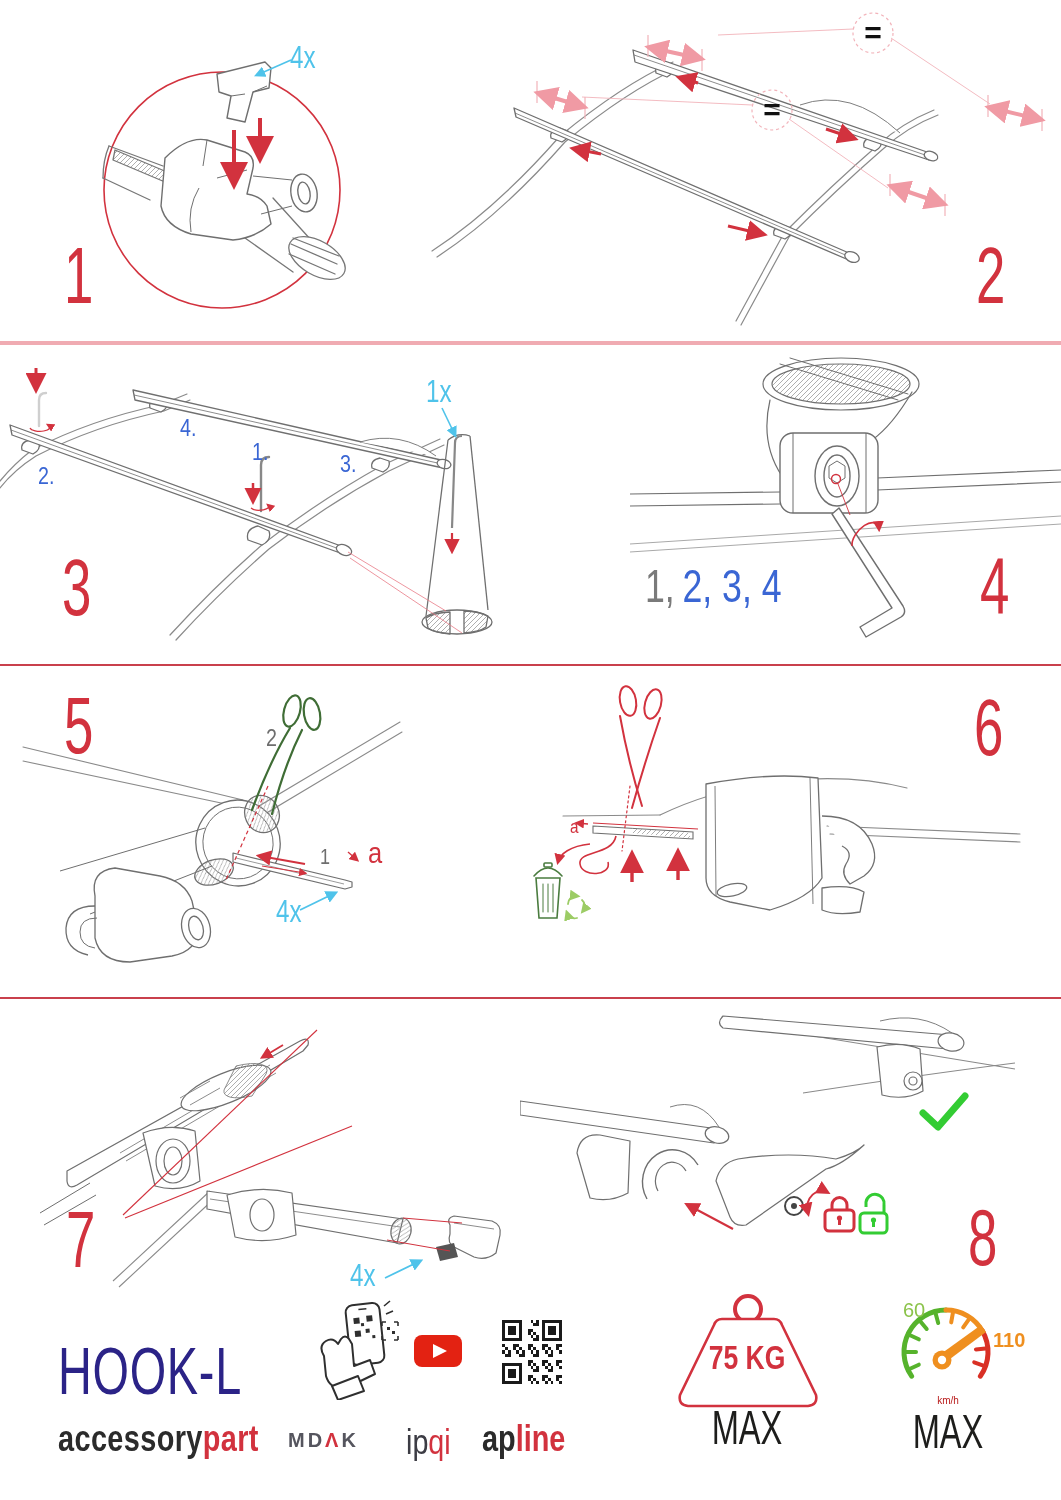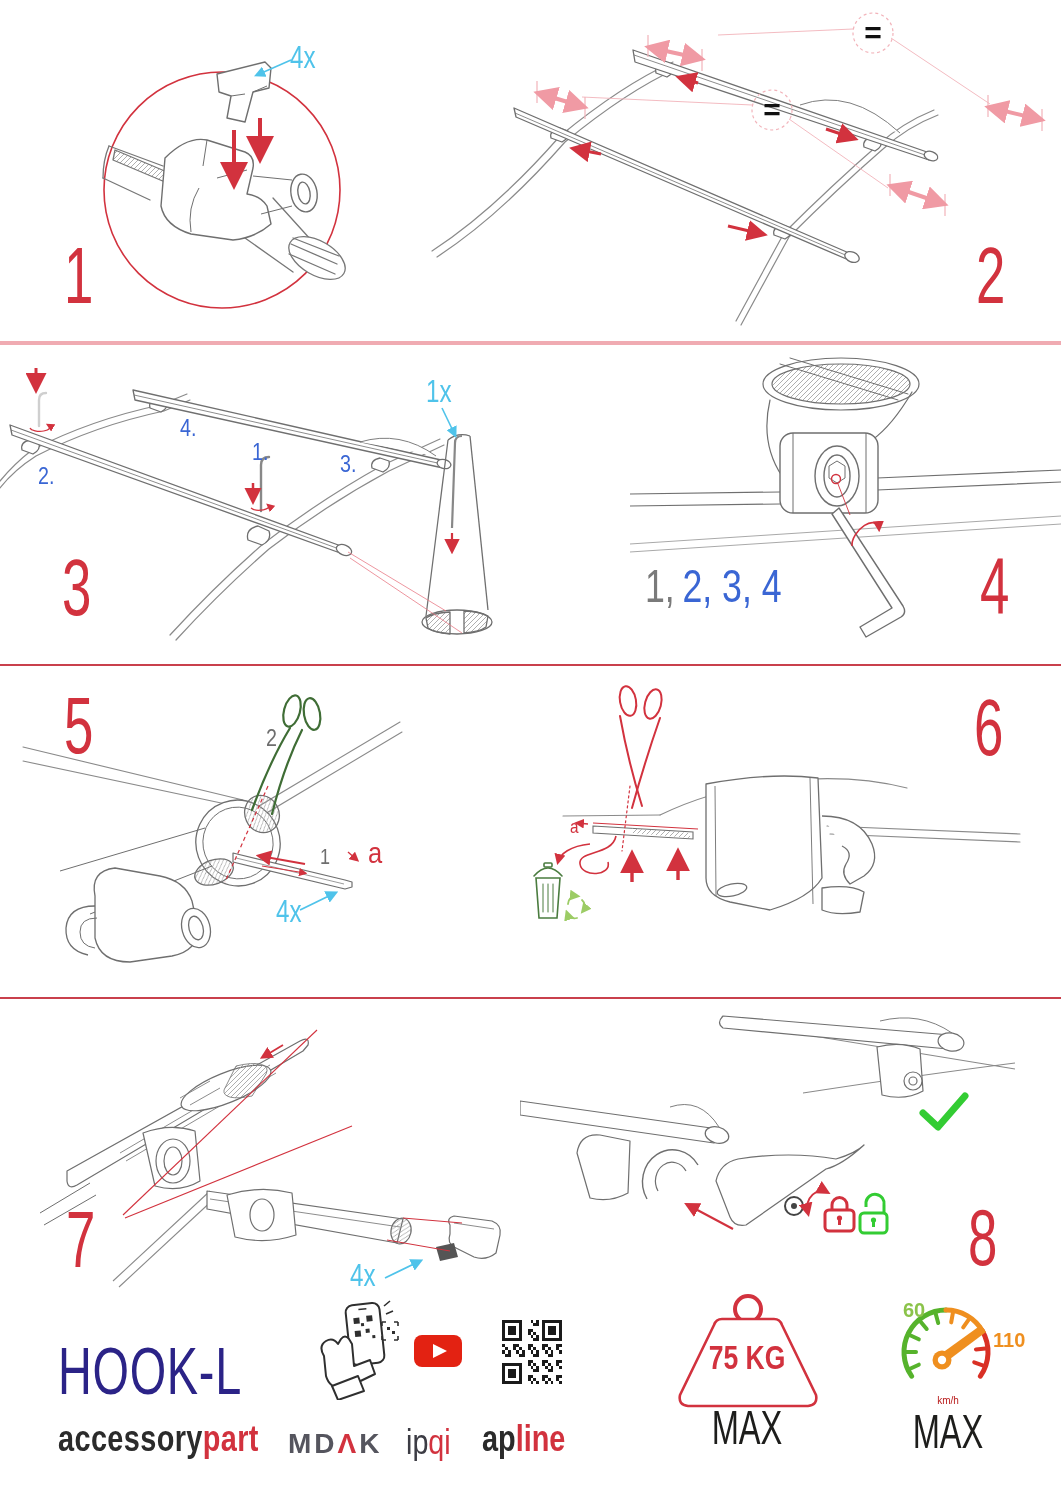--- a/index.html
+++ b/index.html
@@ -17,31 +17,31 @@
   .eq{color:#101010;font-size:30px;font-weight:800;text-align:center;line-height:1;width:36px}
   .seq{font-size:47px;font-weight:500;line-height:1;transform:scaleX(.76);
        transform-origin:0 0;white-space:nowrap}
   .seq .g{color:#7a7a7a}.seq .b{color:#3a66d4;margin-left:10px}
   .divider{position:absolute;left:0;width:1061px}
   .logo{color:#2b2387;font-size:66px;font-weight:500;line-height:1;letter-spacing:1px;
        transform:scaleX(.71);transform-origin:0 0;white-space:nowrap}
   .brand{font-size:37px;font-weight:700;line-height:1;transform:scaleX(.78);
        transform-origin:0 0;letter-spacing:.5px;white-space:nowrap}
   .brand .bk{color:#2b2b2b}.brand .rd{color:#d2323e}
-  .mdak{font-size:28px;font-weight:700;letter-spacing:3px;color:#55555e;line-height:1}
+  .mdak{font-size:20px;font-weight:700;letter-spacing:3px;color:#55555e;line-height:1}
   .mdak .rd{color:#d2323e}
   .ipqi{font-size:35px;font-weight:500;line-height:1;transform:scaleX(.82);transform-origin:0 0}
   .ipqi .bk{color:#3c3c44}.ipqi .rd{color:#d2323e}
   .apline{font-size:37px;font-weight:700;line-height:1;transform:scaleX(.78);transform-origin:0 0}
   .apline .bk{color:#2b2b2b}.apline .rd{color:#d2323e}
   .maxlabel{color:#1d1d1b;font-size:48px;font-weight:500;line-height:1;
        transform:scaleX(.68);transform-origin:50% 0;text-align:center}
   .wval{color:#d2323e;font-size:34px;font-weight:600;line-height:1;
        transform:scaleX(.78);transform-origin:50% 0;text-align:center;white-space:nowrap}
-  .slow{color:#8bc34a;font-size:20px;font-weight:700;line-height:1}
+  .slow{color:#8bc34a;font-size:20px;font-weight:400;line-height:1}
   .shigh{color:#ef8f1f;font-size:20px;font-weight:700;line-height:1}
   .sunit{color:#b91c1c;font-size:10px;line-height:1;text-align:center}
 </style>
 </head>
 <body>
 
 <div class="page">
 
   <svg width="0" height="0" style="position:absolute">
     <defs>

